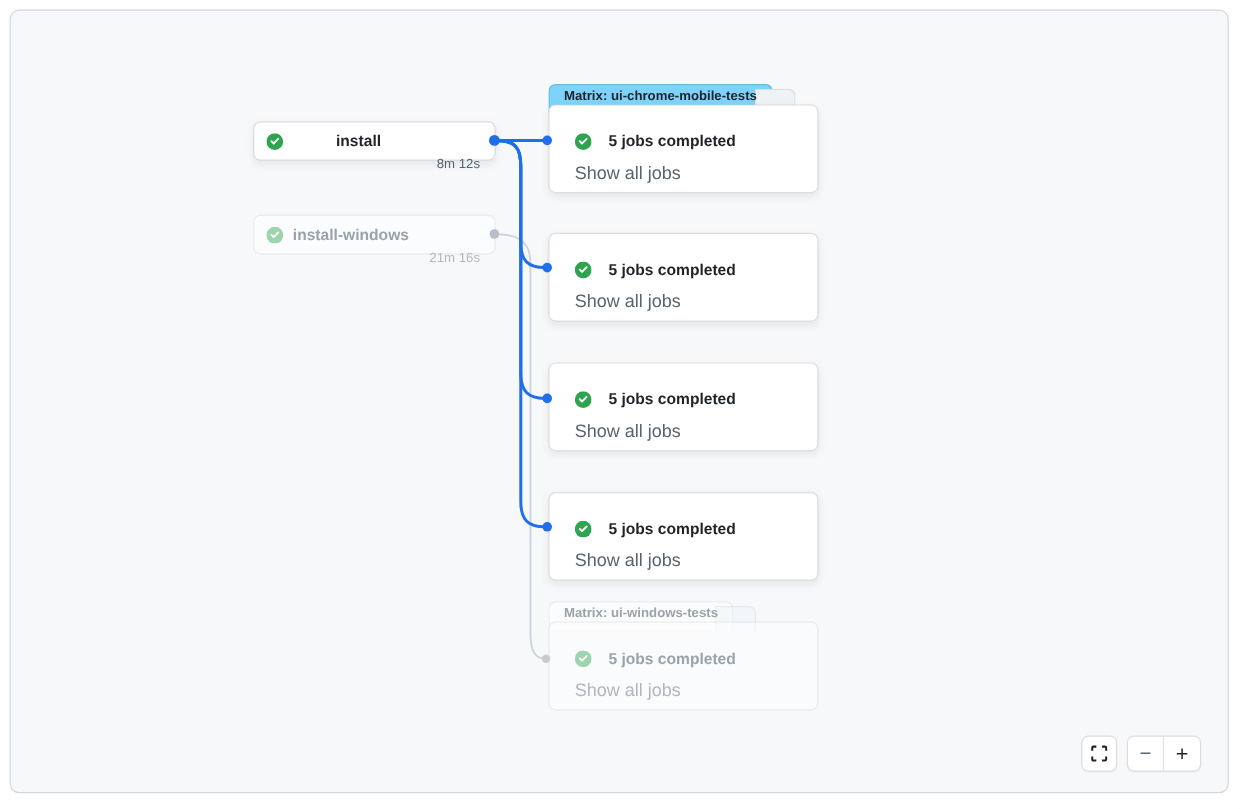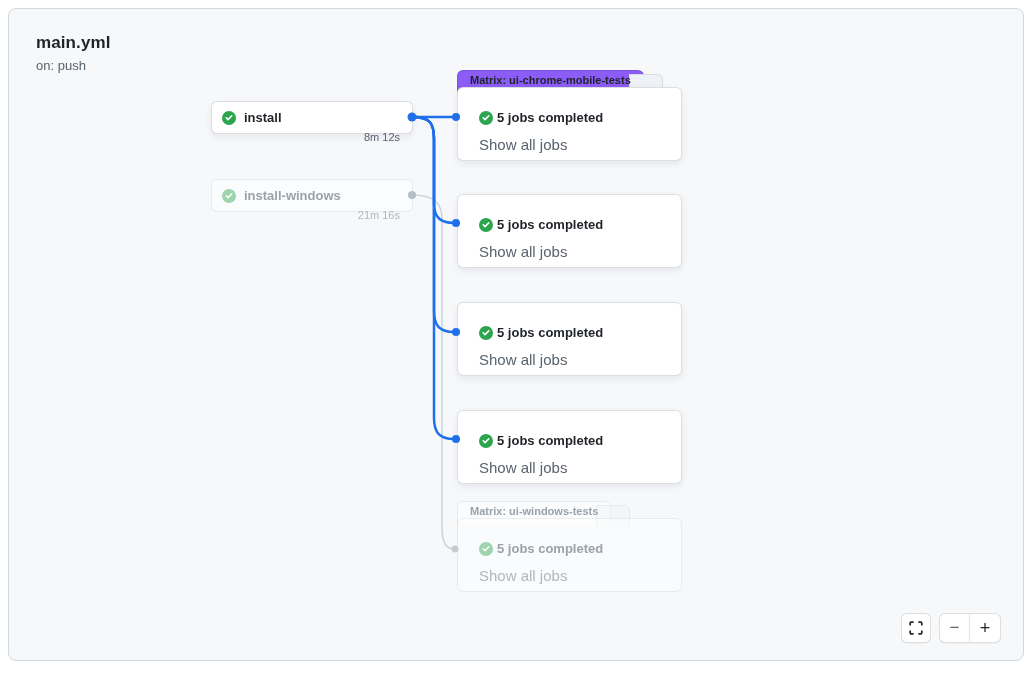--- a/index.html
+++ b/index.html
@@ -25,38 +25,38 @@
   .job-duration { margin-left:auto; font-size:11px; color:#59636e;margin-top:39px; }
   .job-card.dimmed { background:rgba(255,255,255,0.5); border-color:rgba(31,35,40,0.08); box-shadow:none; }
   .job-card.dimmed .job-label { color:#9aa3ab; font-weight:600; }
   .job-card.dimmed .job-duration { color:#b0b7be;text-align:center; }
   .job-card.dimmed .check-icon { opacity:.45; }
 
   
   .mgroup { position:absolute; width:225px; height:91px; }
   .mtab {
     position:absolute; left:0; top:0; height:24px; display:inline-block;
-    padding:3px 12px 0 12px; background:#8b5cf6;
+    padding:3px 12px 0 12px; background:#7dd3fc;
     border:1px solid rgba(31,35,40,0.15); border-bottom:none;
     border-radius:6px 6px 0 0; font-size:11px; font-weight:700; color:#1f2328;
     white-space:nowrap; z-index:1; cursor:default;
   }
   .mtab::after {
     content:""; position:absolute; z-index:-1; top:3px; right:-20px; width:32px;
     height:calc(100% - 3px); background:#eef1f5;
     border:1px solid rgba(31,35,40,0.10); border-bottom:none;
     border-radius:0 6px 0 0;
   }
   .mcard {
     position:absolute; left:0; top:17px; width:225px; height:74px;
     background:#ffffff; border:1px solid rgba(31,35,40,0.15); border-radius:6px;
     box-shadow:0 3px 6px rgba(140,149,159,0.15); z-index:2; cursor:pointer;
   }
   .mrow1 { position:absolute; left:21px; top:22px; display:flex; align-items:center; }
-  .msummary { margin-left:4px; font-size:13px; font-weight:700; color:#1f2328; }
+  .msummary { margin-left:14px; font-size:13px; font-weight:700; color:#1f2328; }
   .mlink { position:absolute; left:21px; top:48px; font-size:15px; color:#59636e; cursor:pointer; }
   .mgroup.dimmed .mtab { background:rgba(255,255,255,0.55); border-color:rgba(31,35,40,0.08); color:#9aa3ab; }
   .mgroup.dimmed .mtab::after { background:rgba(240,243,246,0.5); border-color:rgba(31,35,40,0.06); }
   .mgroup.dimmed .mcard { background:rgba(255,255,255,0.45); border-color:rgba(31,35,40,0.08); box-shadow:none; }
   .mgroup.dimmed .msummary { color:#9aa3ab; }
   .mgroup.dimmed .mlink { color:#b0b7be; }
   .mgroup.dimmed .check-icon { opacity:.45; }
 
   .check-icon { width:14px; height:14px; flex:0 0 14px; display:block; }
 
@@ -71,43 +71,39 @@
   .zoom-group { width:62px; height:30px; background:#ffffff; border:1px solid rgba(31,35,40,0.15); border-radius:6px; display:flex; overflow:hidden; box-shadow:0 1px 0 rgba(31,35,40,0.04); }
   .zoom-half { width:50%; display:flex; align-items:center; justify-content:center; cursor:pointer; background:transparent; border:none; font-family:"Liberation Sans", sans-serif; }
   .zoom-half.minus { border-right:1px solid rgba(31,35,40,0.12); font-size:17px; color:#59636e; }
   .zoom-half.plus { font-size:18px; color:#1f2328; }
 </style>
 </head>
 <body>
 
 <div class="canvas">
 
-  <div class="wf-header">
-    <div class="wf-title">main.yml</div>
-    <div class="wf-trigger">on: push</div>
-  </div>
 
   <svg class="edges" width="1016" height="653">
     <g fill="none">
       <path d="M403,186 C425,186 433,194 433,210 L433,518 C433,534 437,540 446,540" stroke="#ccd3da" stroke-width="1.5"></path>
       <path d="M403,108 L447,108" stroke="#1f6feb" stroke-width="2.5"></path>
       <path d="M403,108 C421,108 425,114 425,130 L425,194 C425,208 431,214 445,214" stroke="#1f6feb" stroke-width="2.5"></path>
       <path d="M403,108 C421,108 425,114 425,130 L425,302 C425,317 431,323 445,323" stroke="#1f6feb" stroke-width="2.5"></path>
       <path d="M403,108 C421,108 425,114 425,130 L425,409 C425,424 431,430 445,430" stroke="#1f6feb" stroke-width="2.5"></path>
     </g>
     <circle cx="403" cy="108" r="4.5" fill="#1f6feb"></circle>
     <circle cx="447" cy="108" r="4" fill="#1f6feb"></circle>
     <circle cx="447" cy="214" r="4" fill="#1f6feb"></circle>
     <circle cx="447" cy="323" r="4" fill="#1f6feb"></circle>
     <circle cx="447" cy="430" r="4" fill="#1f6feb"></circle>
     <circle cx="403" cy="186" r="4" fill="#b6bec7"></circle>
     <circle cx="446" cy="540" r="3.5" fill="#c4cbd2"></circle>
   </svg>
 
-  <div class="job-card" style="left:202px; top:92px;">
+  <div class="job-card" style="left:202px; top:92px;gap:36px;">
     <svg class="check-icon" viewBox="0 0 16 16">
       <circle cx="8" cy="8" r="8" fill="#2da44e"></circle>
       <path d="M11.2 5.4 6.9 9.8 4.8 7.7" stroke="#ffffff" stroke-width="1.8" fill="none" stroke-linecap="round" stroke-linejoin="round"></path>
     </svg>
     <span class="job-label">install</span>
     <span class="job-duration">8m 12s</span>
   </div>
 
   <div class="job-card dimmed" style="left:202px; top:170px;">
     <svg class="check-icon" viewBox="0 0 16 16">

